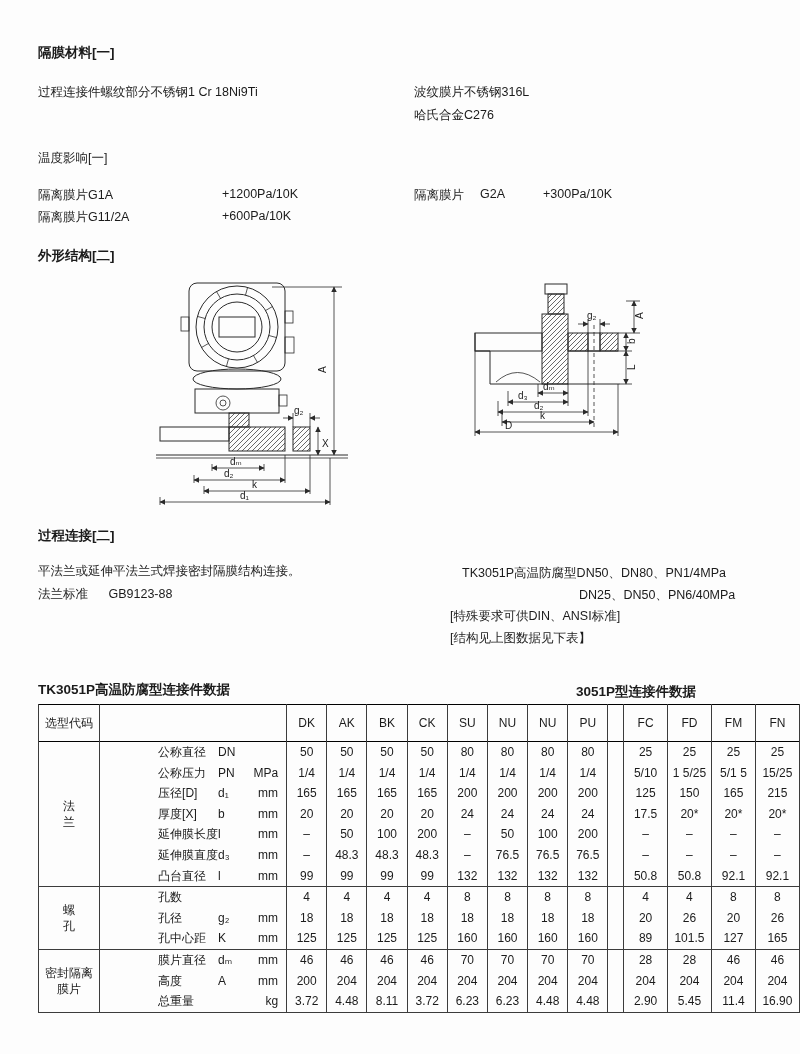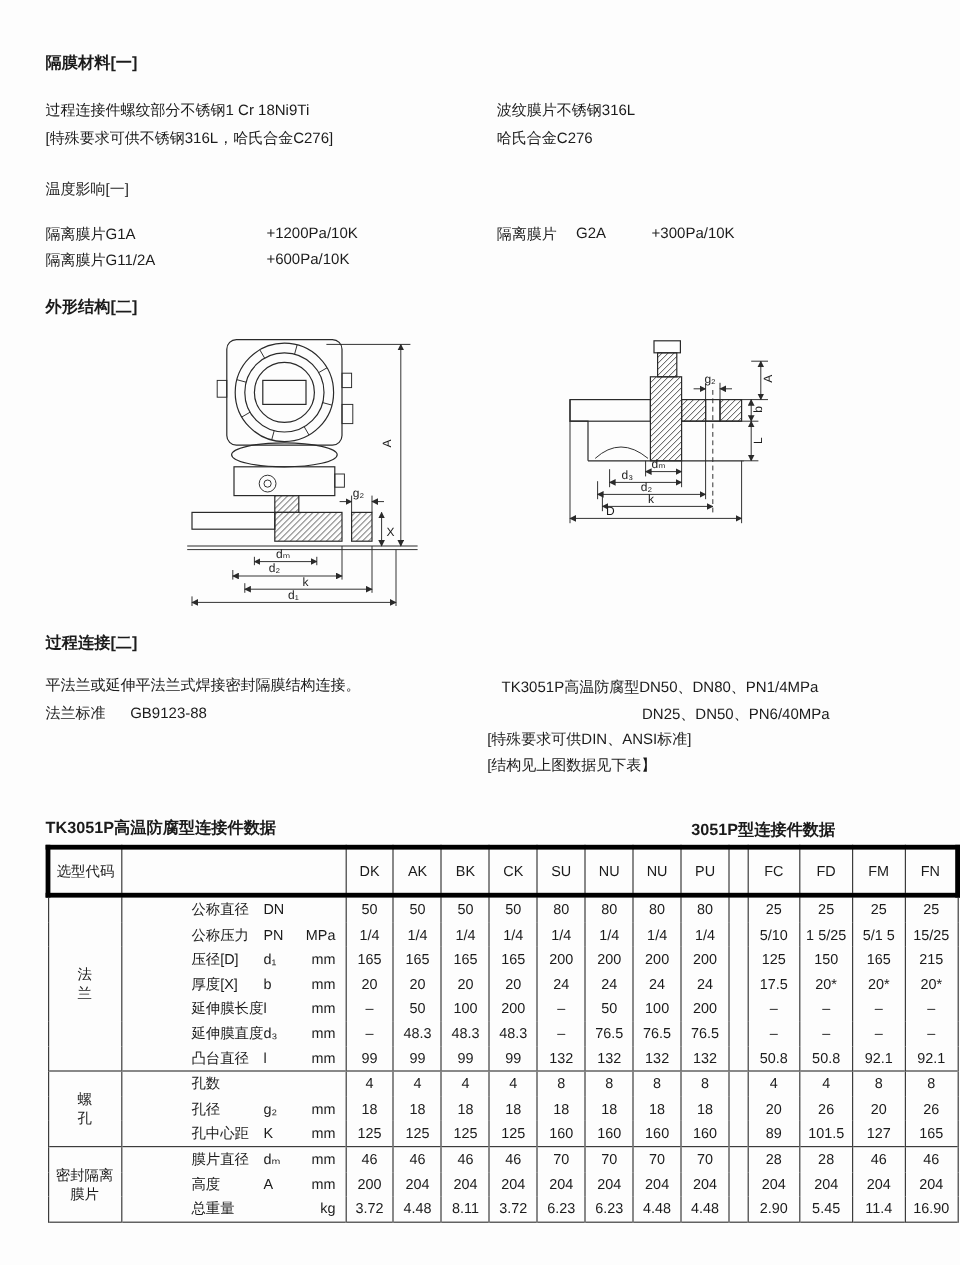--- a/index.html
+++ b/index.html
@@ -8,29 +8,29 @@
     position:relative;
     background:#fdfdfd;
     color:#1b1b1b;
     font-family:"Liberation Sans","DejaVu Sans",sans-serif;
     font-size:12.5px;
     overflow:hidden;
   }
   .abs { position:absolute; white-space:nowrap; }
   .bold-title { font-weight:bold; font-size:13.5px; }
   .lines div { line-height:23px; }
-  .plines div { line-height:21.5px; }
+  .plines div { line-height:21.5px;margin-left:44px; }
 
   table.spec {
     position:absolute; left:38px; top:704px;
     border-collapse:collapse; table-layout:fixed;
     border:1.5px solid #3c3c3c;
     font-size:12px; color:#1b1b1b;
   }
-  .spec thead { border:4px solid #000000; }
+  .spec thead { border:1px solid #000000; }
   .spec tbody { border-top:1px solid #3c3c3c; }
   .spec td {
     border-left:1px solid #3c3c3c; border-right:1px solid #3c3c3c;
     text-align:center; padding:0; height:20.6px; line-height:20.6px;
     white-space:nowrap; overflow:hidden;
   }
   .spec thead td { height:36px; line-height:36px; }
   .spec td.param { text-align:left;padding-left:46px; }
   .pwrap { display:flex; padding:0 8px 0 12px; }
   .pname { flex:1; text-align:left; }
@@ -44,21 +44,20 @@
   svg .dim  { stroke:#2a2a2a; stroke-width:0.8; fill:none; }
   svg text  { fill:#1b1b1b; font-family:"Liberation Sans","DejaVu Sans",sans-serif; font-size:10px; }
 </style>
 </head>
 <body>
 
 <div class="abs bold-title" style="left:38px;top:44px">隔膜材料[一]</div>
 
 <div class="abs lines" style="left:38px;top:81px">
   <div>过程连接件螺纹部分不锈钢1 Cr 18Ni9Ti</div>
-  <div>[特殊要求可供不锈钢316L，哈氏合金C276]</div>
 </div>
 <div class="abs lines" style="left:414px;top:81px">
   <div>波纹膜片不锈钢316L</div>
   <div>哈氏合金C276</div>
 </div>
 
 <div class="abs" style="left:38px;top:150px">温度影响[一]</div>
 
 <div class="abs" style="left:38px;top:187px">隔离膜片G1A</div>
 <div class="abs" style="left:222px;top:187px">+1200Pa/10K</div>

